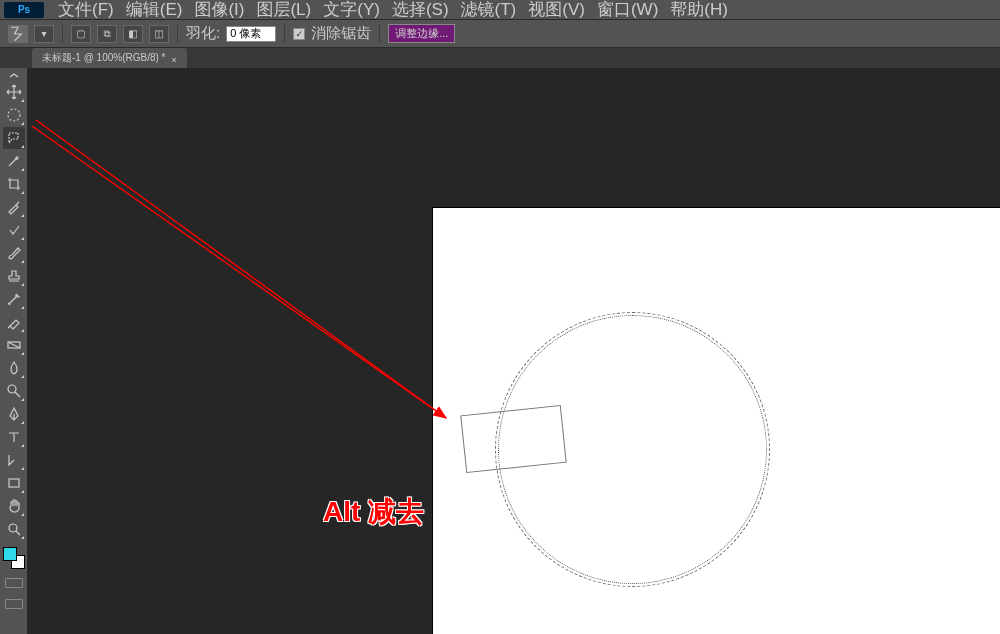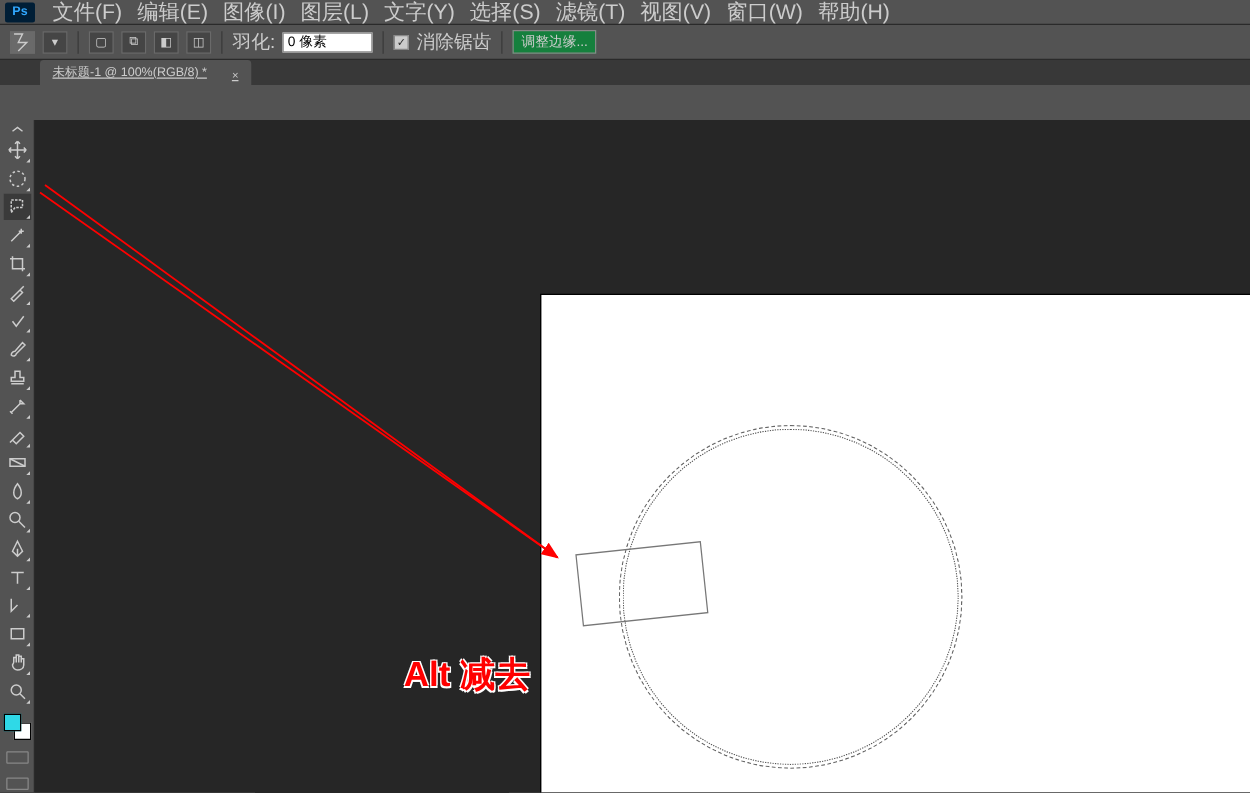--- a/index.html
+++ b/index.html
@@ -1,39 +1,39 @@
 <!DOCTYPE html>
 <html><head>
 <meta charset="utf-8">
 <style>
 * { margin: 0; padding: 0; box-sizing: border-box; user-select: none; font-family: "Microsoft YaHei", sans-serif; }
 body { background: #535353; width: 1000px; height: 634px; overflow: hidden; position: relative; }
 
 
 .menu-bar { background: #535353; height: 20px; display: flex; align-items: center; padding-left: 4px; border-bottom: 1px solid #2a2a2a; }
-.ps-logo { width: 24px; height: 16px; background: #001e36; color: #31a8ff; font-weight: bold; font-size: 10px; display: flex; align-items: center; justify-content: center; border-radius: 2px; margin-right: 8px; }
+.ps-logo { width: 40px; height: 16px; background: #001e36; color: #31a8ff; font-weight: bold; font-size: 10px; display: flex; align-items: center; justify-content: center; border-radius: 2px; margin-right: 8px; }
 .menu-item { color: #ccc; font-size: 17px; padding: 2px 6px; cursor: default; }
 
 
 .options-bar { background: #535353; height: 28px; display: flex; align-items: center; padding-left: 8px; gap: 6px; border-bottom: 1px solid #2a2a2a; }
 .option-icon { width: 20px; height: 18px; border: 1px solid #6a6a6a; background: #454545; display: flex; align-items: center; justify-content: center; color: #ccc; font-size: 10px; }
 .option-icon.active { background: #6a6a6a; }
 .divider { width: 1px; height: 18px; background: #3a3a3a; margin: 0 2px; }
 .options-label { color: #ccc; font-size: 15px; }
-.options-input { background: #fff; color: #000; font-size: 11px; width: 72px; height: 16px; border: 1px solid #888; padding: 0 3px; }
+.options-input { background: #fff; color: #000; font-size: 11px; width: 50px; height: 16px; border: 1px solid #888; padding: 0 3px; }
 .checkbox { width: 12px; height: 12px; border: 1px solid #888; background: #ccc; display: inline-flex; align-items: center; justify-content: center; font-size: 9px; color: #333; }
-.adjust-btn { background: #15803d; border: 1px solid #888; color: #ccc; font-size: 11px; padding: 1px 6px; }
+.adjust-btn { background: #701a75; border: 1px solid #888; color: #ccc; font-size: 11px; padding: 1px 6px; }
 
 
 .tab-bar { height: 20px; display: flex; align-items: flex-end; padding-left: 32px; background: #383838; }
-.doc-tab { background: #535353; color: #ccc; font-size: 10px; padding: 3px 10px; border-top-left-radius: 3px; border-top-right-radius: 3px; display: flex; align-items: flex-end; gap: 20px; text-decoration: underline; }
+.doc-tab { background: #535353; color: #ccc; font-size: 10px; padding: 3px 10px; border-top-left-radius: 3px; border-top-right-radius: 3px; display: flex; align-items: flex-end; gap: 6px; }
 .tab-close { font-size: 9px; color: #ccc; }
 
 
-.workspace { position: absolute; top: 68px; left: 0; right: 0; bottom: 0; display: flex; margin-top: 28px; }
+.workspace { position: absolute; top: 68px; left: 0; right: 0; bottom: 0; display: flex; }
 .toolbar-col { width: 28px; background: #535353; border-right: 1px solid #2a2a2a; display: flex; flex-direction: column; align-items: center; padding-top: 4px; gap: 1px; }
 .tool-btn { width: 22px; height: 22px; display: flex; align-items: center; justify-content: center; color: #ccc; position: relative; }
 .tool-btn.active { background: #3a3a3a; }
 .tool-btn svg { width: 16px; height: 16px; stroke: #ccc; fill: none; stroke-width: 1.2; }
 .tool-corner { position: absolute; right: 1px; bottom: 1px; width: 0; height: 0; border-right: 3px solid #ccc; border-top: 3px solid transparent; }
 
 
 .swatches { margin-top: 6px; position: relative; width: 22px; height: 22px; }
 .swatch-fg { position: absolute; top: 0; left: 0; width: 14px; height: 14px; background: #2fd9e7; border: 1px solid #000; }
 .swatch-bg { position: absolute; bottom: 0; right: 0; width: 14px; height: 14px; background: #fff; border: 1px solid #000; }

